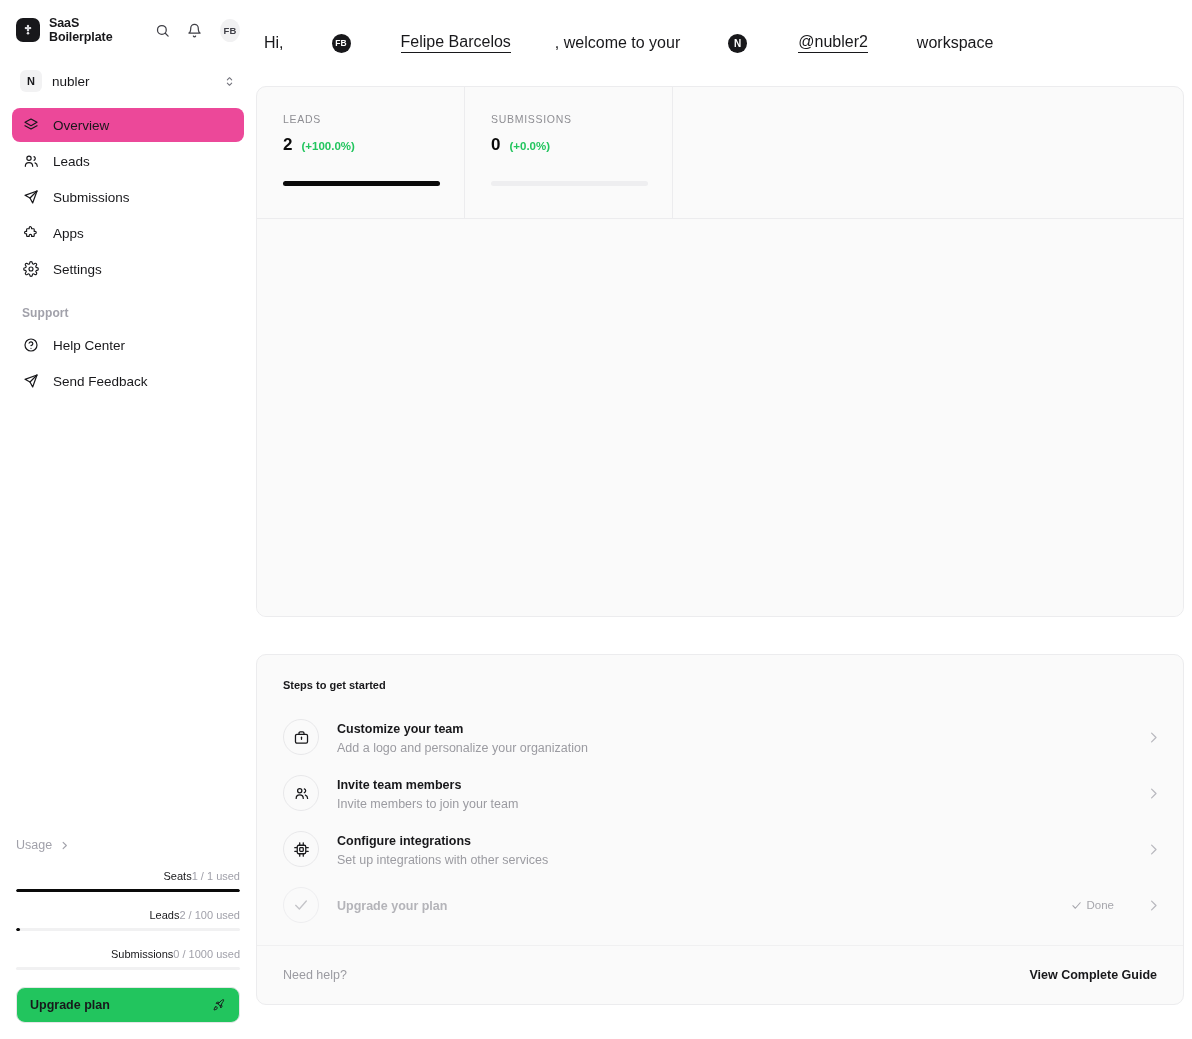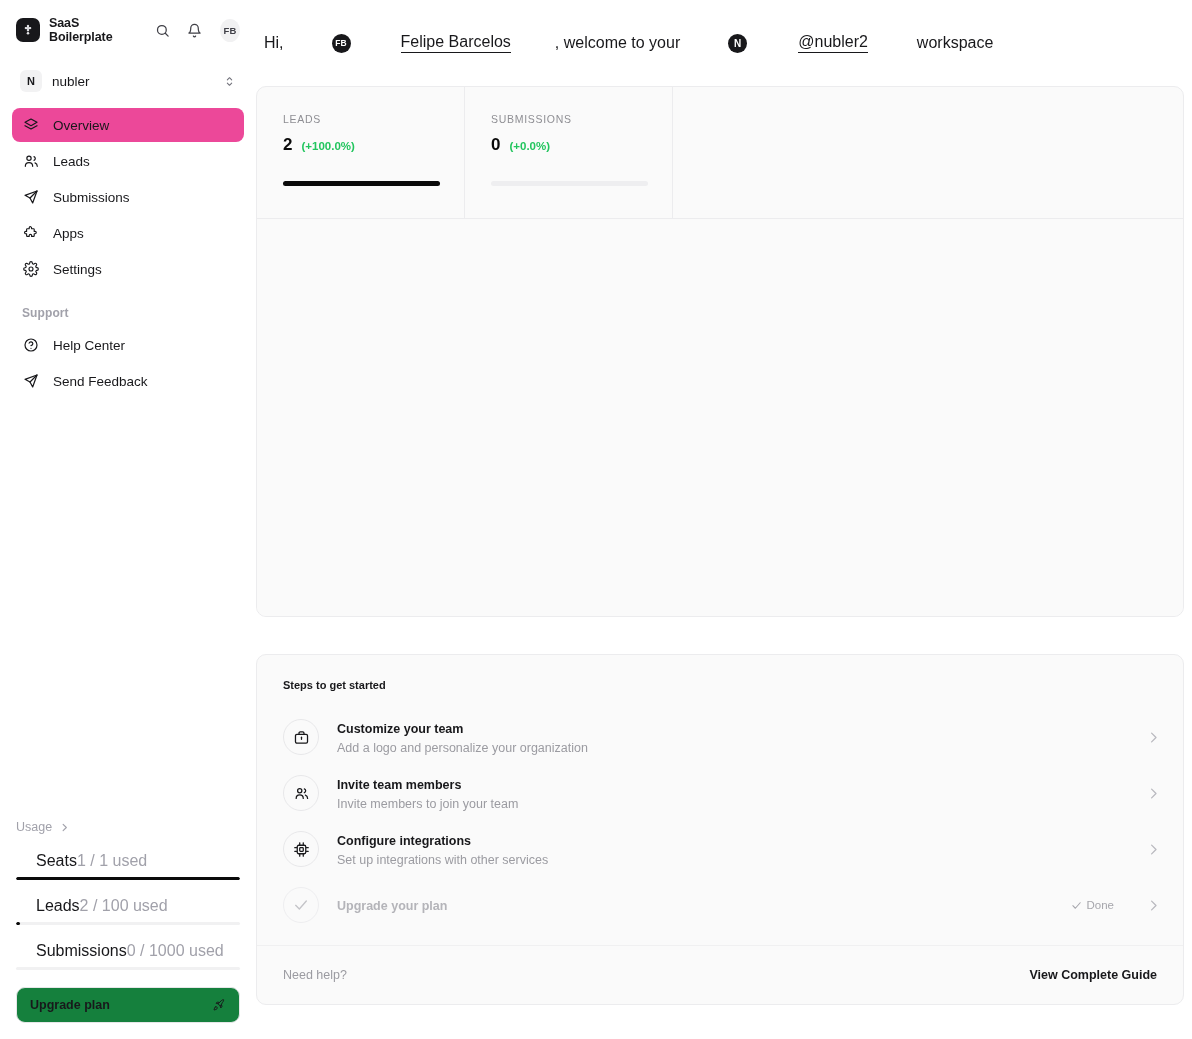--- a/index.html
+++ b/index.html
@@ -73,33 +73,33 @@
   .sb-spacer { flex: 1; }
 
   
   .usage { padding: 0 16px 16px 16px; }
   .usage-head {
     display: flex; align-items: center; gap: 7px;
     font-size: 12.5px; color: #a1a1aa; cursor: pointer; margin-bottom: 18px;
   }
   .usage-row { margin-bottom: 4px; }
   .usage-line {
-    display: flex; justify-content: flex-start; align-items: baseline;
-    font-size: 16px; margin-bottom: 7px; margin-left: 20px;
+    display: flex; justify-content: flex-end; align-items: baseline;
+    font-size: 11px; margin-bottom: 7px; margin-left: 20px;
   }
   .usage-label { color: #18181b; font-weight: 500; }
   .usage-val { color: #a1a1aa; }
   .bar-track {
     height: 3px; border-radius: 2px; background: #f1f1f2; width: 100%; overflow: hidden;
     margin-bottom: 17px;
   }
   .bar-fill { height: 100%; border-radius: 2px; background: #0a0a0a; }
   .upgrade-btn {
     margin-top: 10px; height: 36px; width: 100%;
-    border: 1px solid #e6e6e8; border-radius: 9px; background: #15803d;
+    border: 1px solid #e6e6e8; border-radius: 9px; background: #22c55e;
     display: flex; align-items: center; padding: 0 13px;
     font-size: 12.5px; font-weight: 600; color: #18181b; cursor: pointer;
   }
   .upgrade-btn .lbl { flex: 1; text-align: left; }
 
   
   .main { flex: 1; display: flex; flex-direction: column; min-width: 0; }
   .welcome {
     height: 86px; display: flex; align-items: center;
     padding: 0 0 0 8px; font-size: 16px; color: #18181b;

